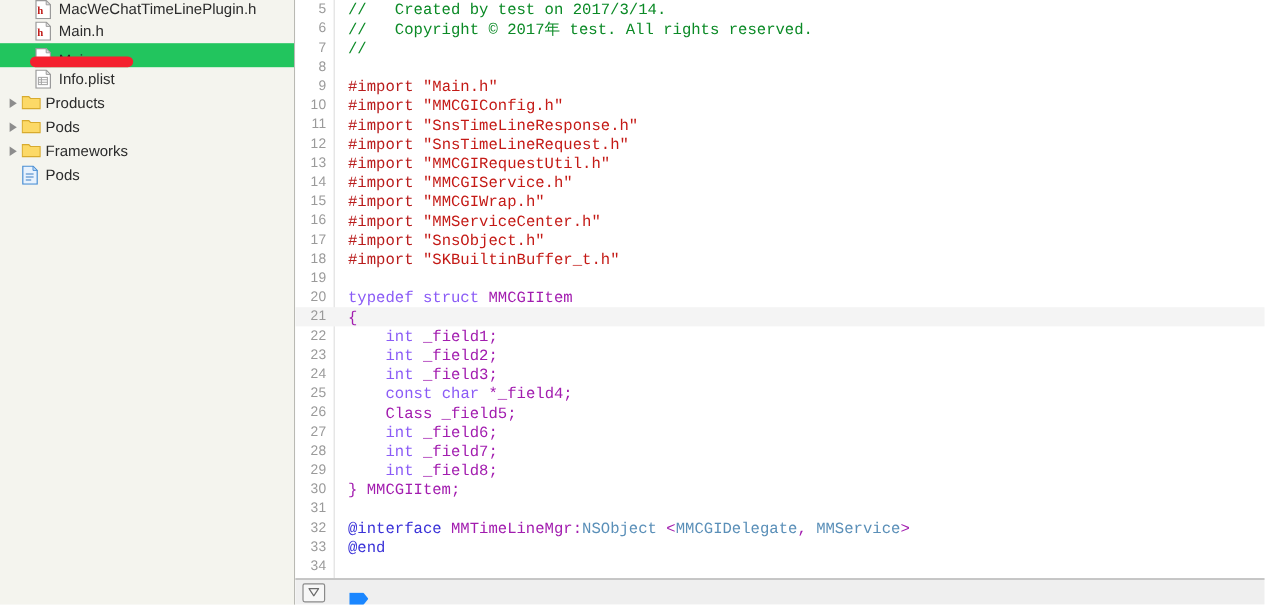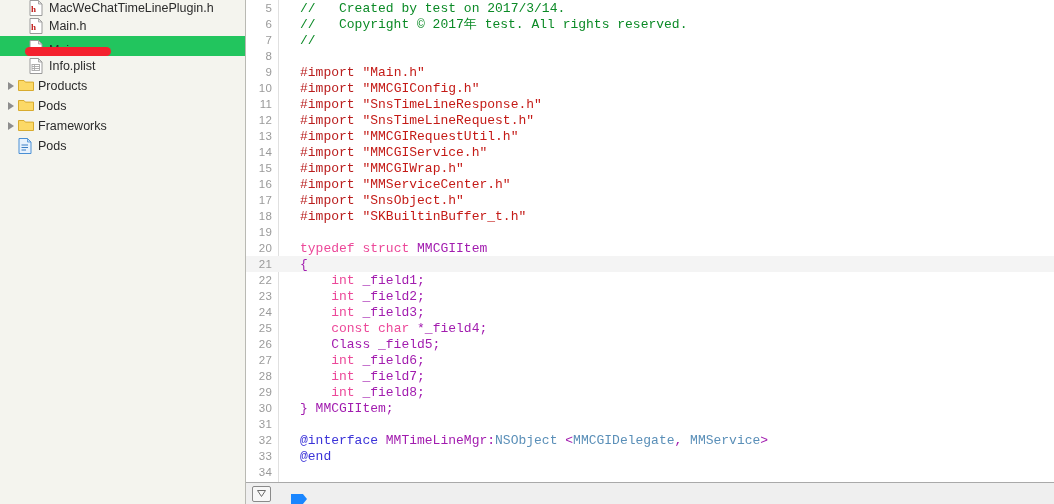--- a/index.html
+++ b/index.html
@@ -91,27 +91,27 @@
     min-width:26px;
     text-align:right;
     padding-right:6px;
     color:#9a9a9a;
     font-size:11.5px;
     font-family:"Liberation Sans",sans-serif;
     box-sizing:content-box;
     flex:0 0 auto;
     letter-spacing:.2px;
   }
-  .src{padding-left:22px;color:#1a1a1a;}
+  .src{padding-left:12px;color:#1a1a1a;}
 
   
   .cmt{color:#0b8a26;}
   .pre{color:#b91c1c;}
   .str{color:#c41a16;}
-  .kw{color:#ec4899;}
+  .kw{color:#8b5cf6;}
   .typ{color:#3a32d8;text-align:center;}
   .cls{color:#5a8fb8;}
   .pln{color:#a21caf;}
 
   
   .bottom-bar{
     position:absolute;left:0;bottom:0;
     width:808px;height:22px;
     background:#efefef;
     border-top:1px solid #a9a9a9;

